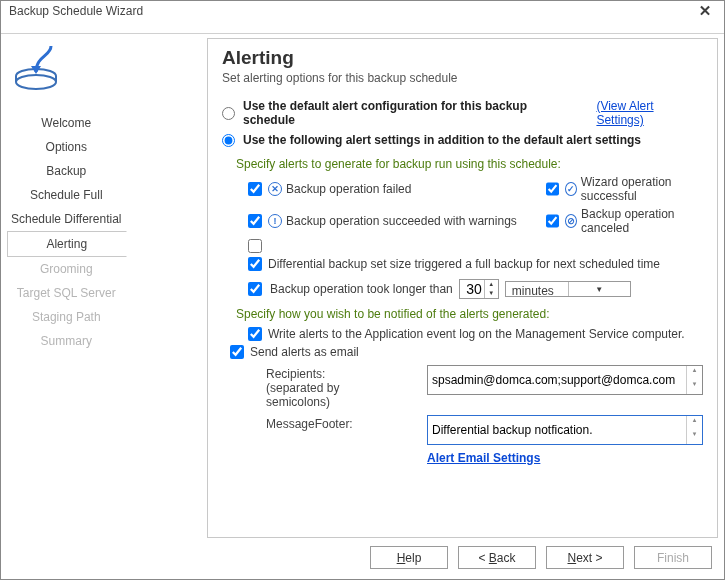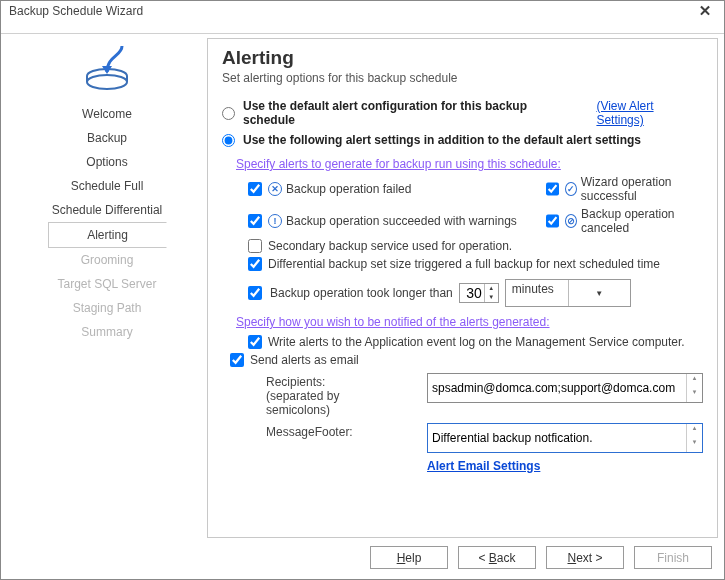--- a/index.html
+++ b/index.html
@@ -47,21 +47,22 @@
     flex: 1;
     display: flex;
     flex-direction: row;
     padding: 4px 6px 0 6px;
     overflow: hidden;
   }
   .leftcol {
     width: 200px;
     display: flex;
     flex-direction: column;
-    align-items: center;
+    align-items: flex-start;
+    gap: 9px;
   }
   .hero-icon {
     height: 60px;
     display: flex;
     align-items: center;
     justify-content: center;
   }
   .steps {
     margin-top: 4px;
   }
@@ -113,22 +114,21 @@
   }
   .radio-row label { font-weight: 600; color: #222; }
   .link {
     color: #0a49d6;
     text-decoration: underline;
     cursor: pointer;
     font-weight: 400;
   }
   .section-label {
     margin: 4px 0 4px 14px;
-    color: #8b5cf6;
-    text-decoration: underline;
+    color: #4d7c0f;
   }
   .check-grid {
     margin-left: 26px;
     display: grid;
     grid-template-columns: 290px 1fr;
     row-gap: 4px;
     column-gap: 8px;
     align-items: center;
   }
   .cb-row {
@@ -182,21 +182,21 @@
   .spinner .arrows div {
     flex: 1;
     font-size: 6px;
     line-height: 8px;
     text-align: center;
     cursor: pointer;
   }
   .combo {
     display: inline-flex;
     border: 1px solid #999;
-    height: 28px;
+    height: 16px;
     align-items: stretch;
   }
   .combo span {
     padding: 2px 6px;
     min-width: 62px;
     font-size: 12px;
   }
   .combo .dd {
     width: 16px;
     border-left: 1px solid #bbb;
@@ -290,22 +290,22 @@
       <div class="hero-icon">
         <svg width="58" height="48" viewBox="0 0 58 48">
           <ellipse cx="29" cy="38" rx="20" ry="7" fill="none" stroke="#3a6fb7" stroke-width="2"></ellipse>
           <path d="M9 38 v-6 a20 7 0 0 1 40 0 v6" fill="none" stroke="#3a6fb7" stroke-width="2"></path>
           <path d="M29 28 C 29 12, 44 12, 44 2" fill="none" stroke="#2d6fd2" stroke-width="3"></path>
           <path d="M24 22 L29 30 L34 22 Z" fill="#2d6fd2"></path>
         </svg>
       </div>
       <div class="steps" id="steps-container">
           <div class="step">Welcome</div>
+          <div class="step">Options</div>
           <div class="step">Backup</div>
-          <div class="step">Options</div>
           <div class="step">Schedule Full</div>
           <div class="step">Schedule Differential</div>
           <div class="step active">Alerting</div>
           <div class="step disabled">Grooming</div>
           <div class="step disabled">Target SQL Server</div>
           <div class="step disabled">Staging Path</div>
           <div class="step disabled">Summary</div>
         </div>
     </div>
 
@@ -347,21 +347,20 @@
           <span>Backup operation succeeded with warnings</span>
         </div>
         <div class="cb-row">
           <input type="checkbox" checked="" style="">
           <span class="icon-circ ic-cancel">⊘</span>
           <span>Backup operation canceled</span>
         </div>
 
         <div class="cb-row full-row">
           <input type="checkbox" style="">
-          <span>Secondary backup service used for operation.</span>
         </div>
 
         <div class="cb-row full-row">
           <input type="checkbox" checked="" style="">
           <span>Differential backup set size triggered a full backup for next scheduled time</span>
         </div>
 
         <div class="cb-row full-row inline-ctrl" style="margin-top:4px;">
           <input type="checkbox" checked="" style="">
           <span>Backup operation took longer than</span>

